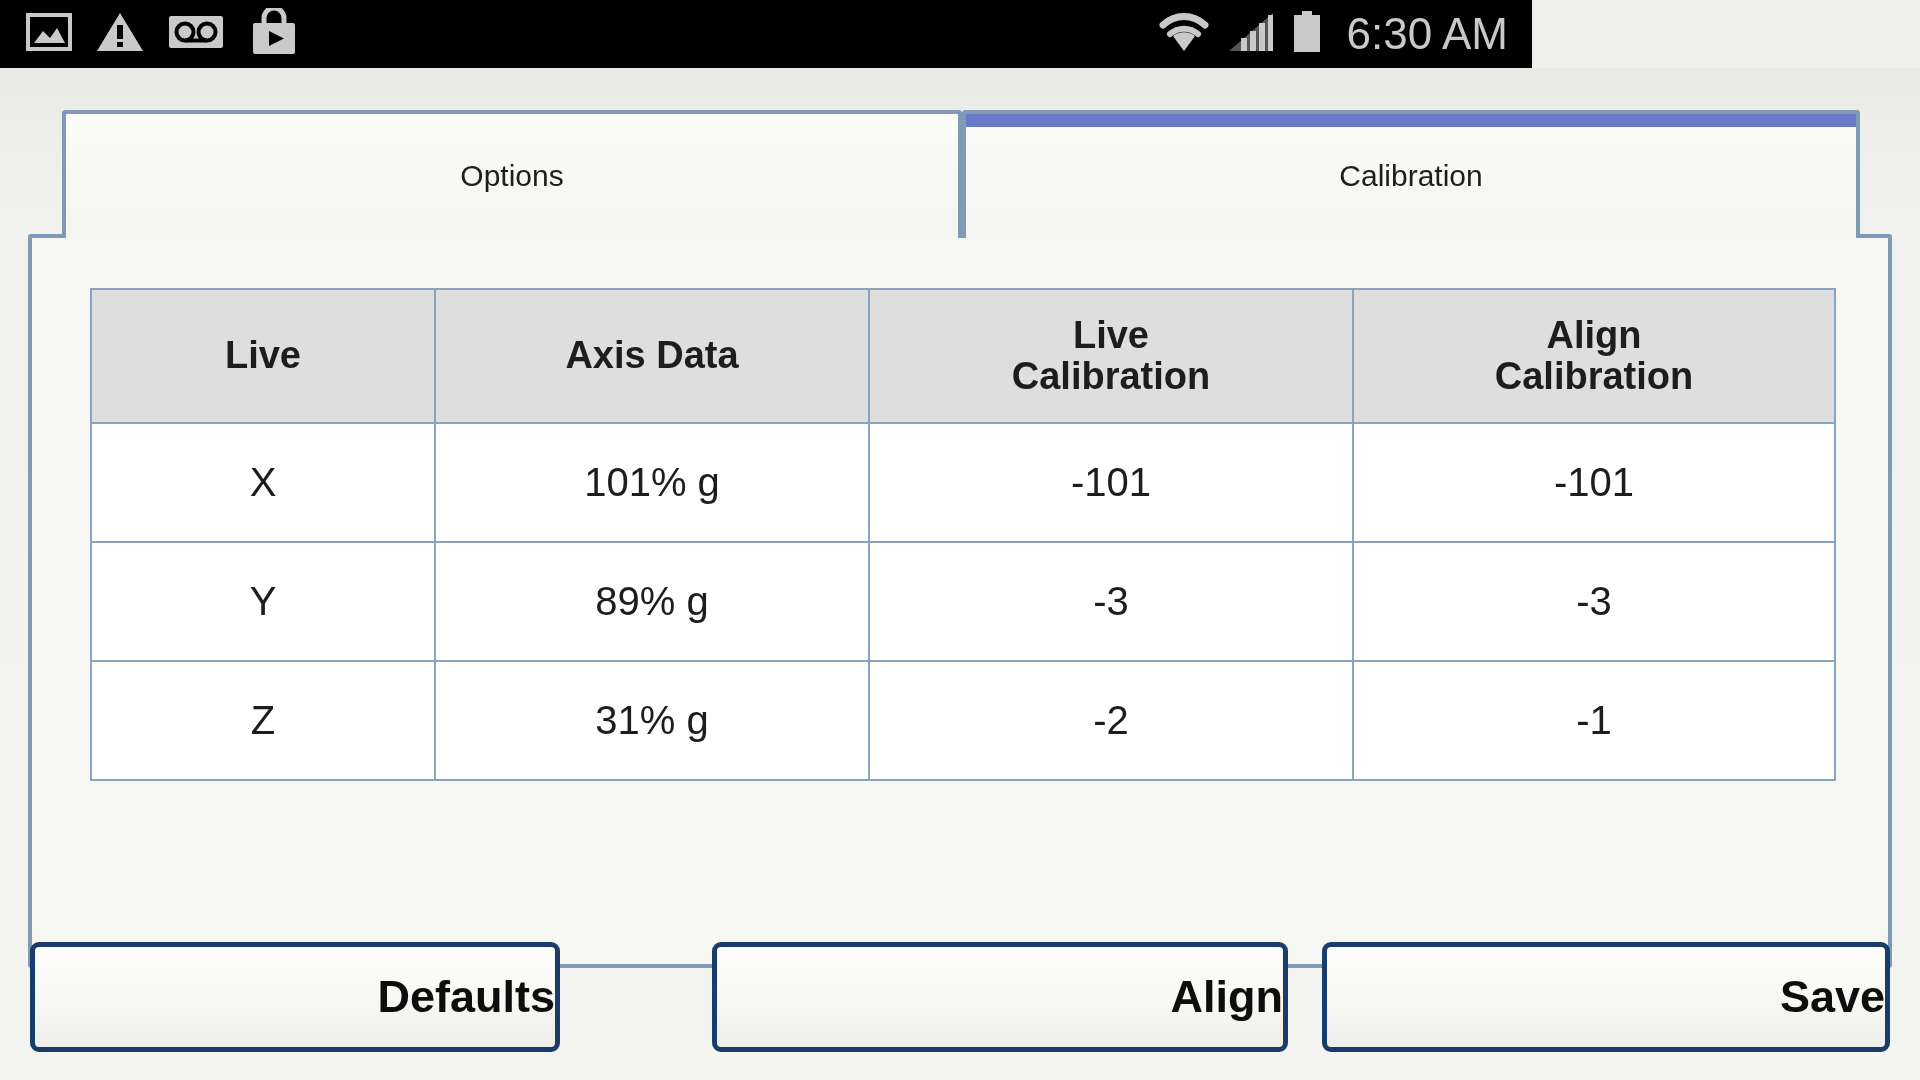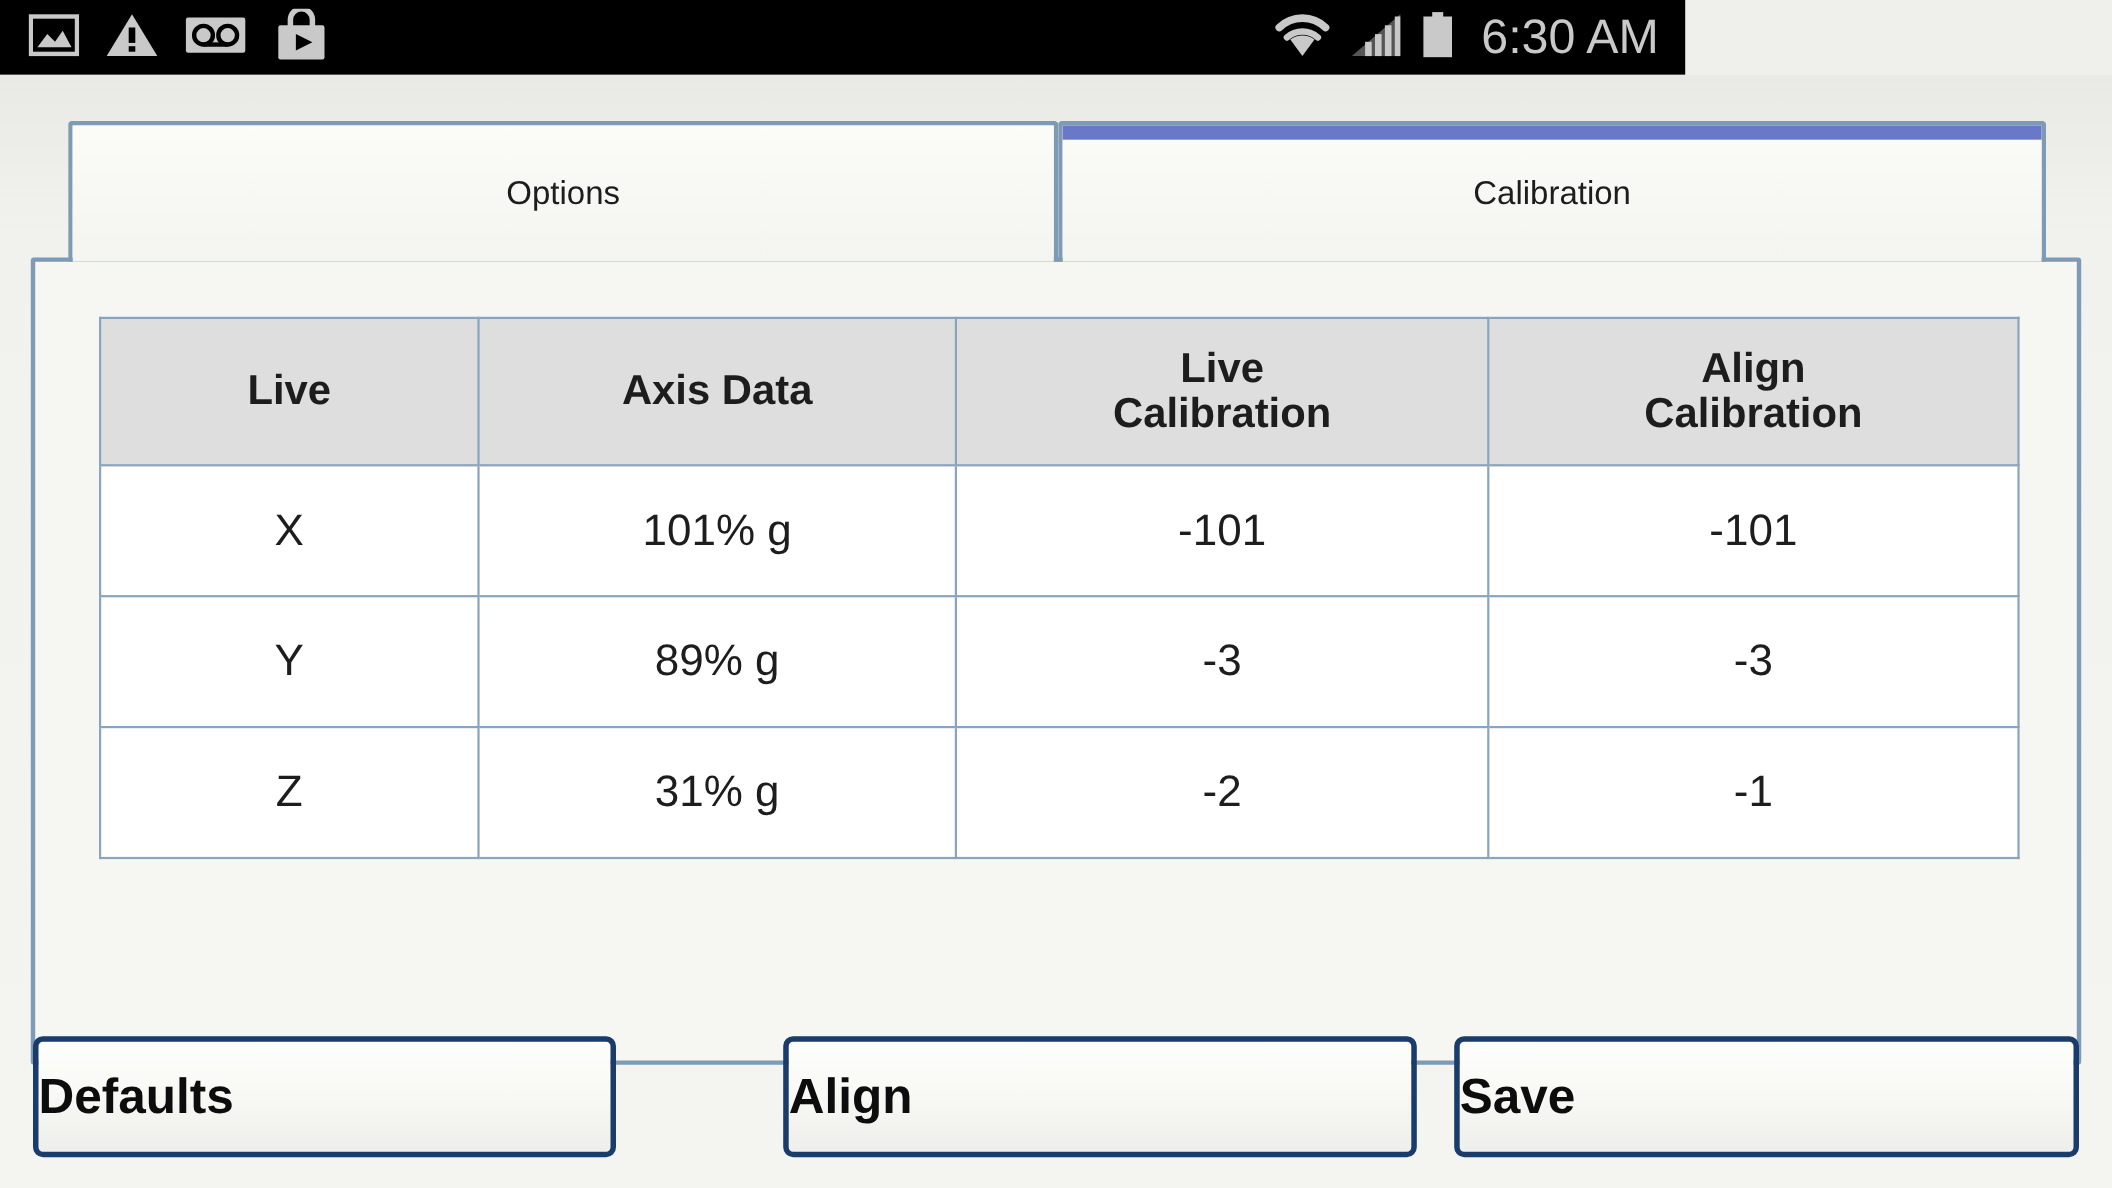--- a/index.html
+++ b/index.html
@@ -93,21 +93,21 @@
   .col-live-cal { width: 484px; }
   .col-stored-cal { width: 482px; }
   .hdr-line { display: block; }
 
   
   .buttonbar {
     position: absolute; bottom: 18px; left: 0; width: 1920px; height: 120px;
   }
   .btn {
     position: absolute; top: 0; height: 110px;
-    display: flex; align-items: center; justify-content: flex-start;
+    display: flex; align-items: center; justify-content: flex-end;
     font-size: 45px; font-weight: bold; color: #0d0d0d;
     background: linear-gradient(180deg,#fdfdfb 0%, #f9f9f6 42%, #eeeeea 100%);
     border: 5px solid #1a3c6b;
     border-radius: 9px;
   }
   .btn-defaults { left: 30px;   width: 530px; }
   .btn-align    { left: 712px;  width: 576px; }
   .btn-save     { left = 0; left: 1322px; width: 568px; }
 </style>
 </head>

